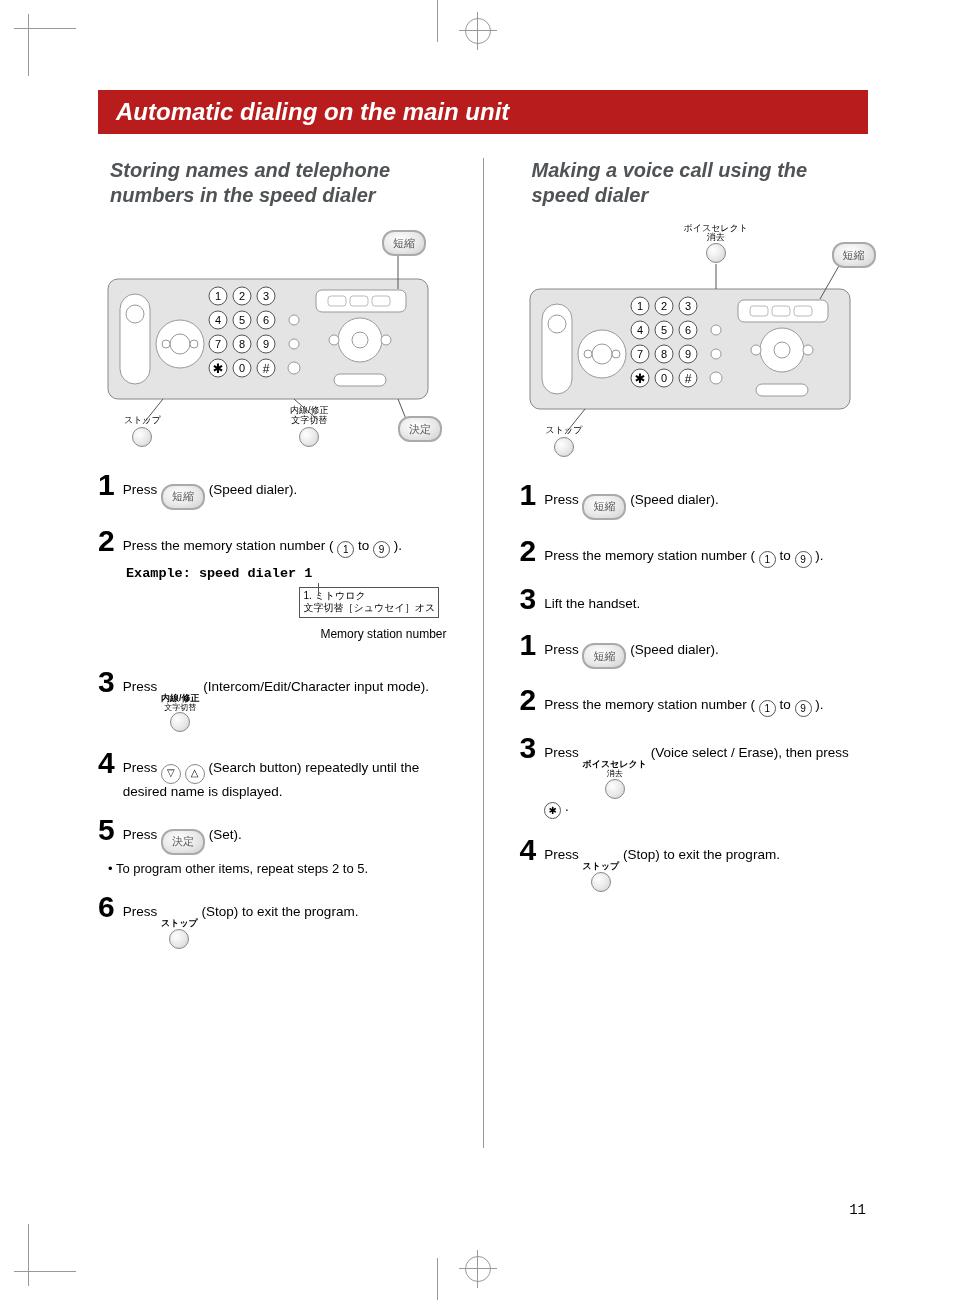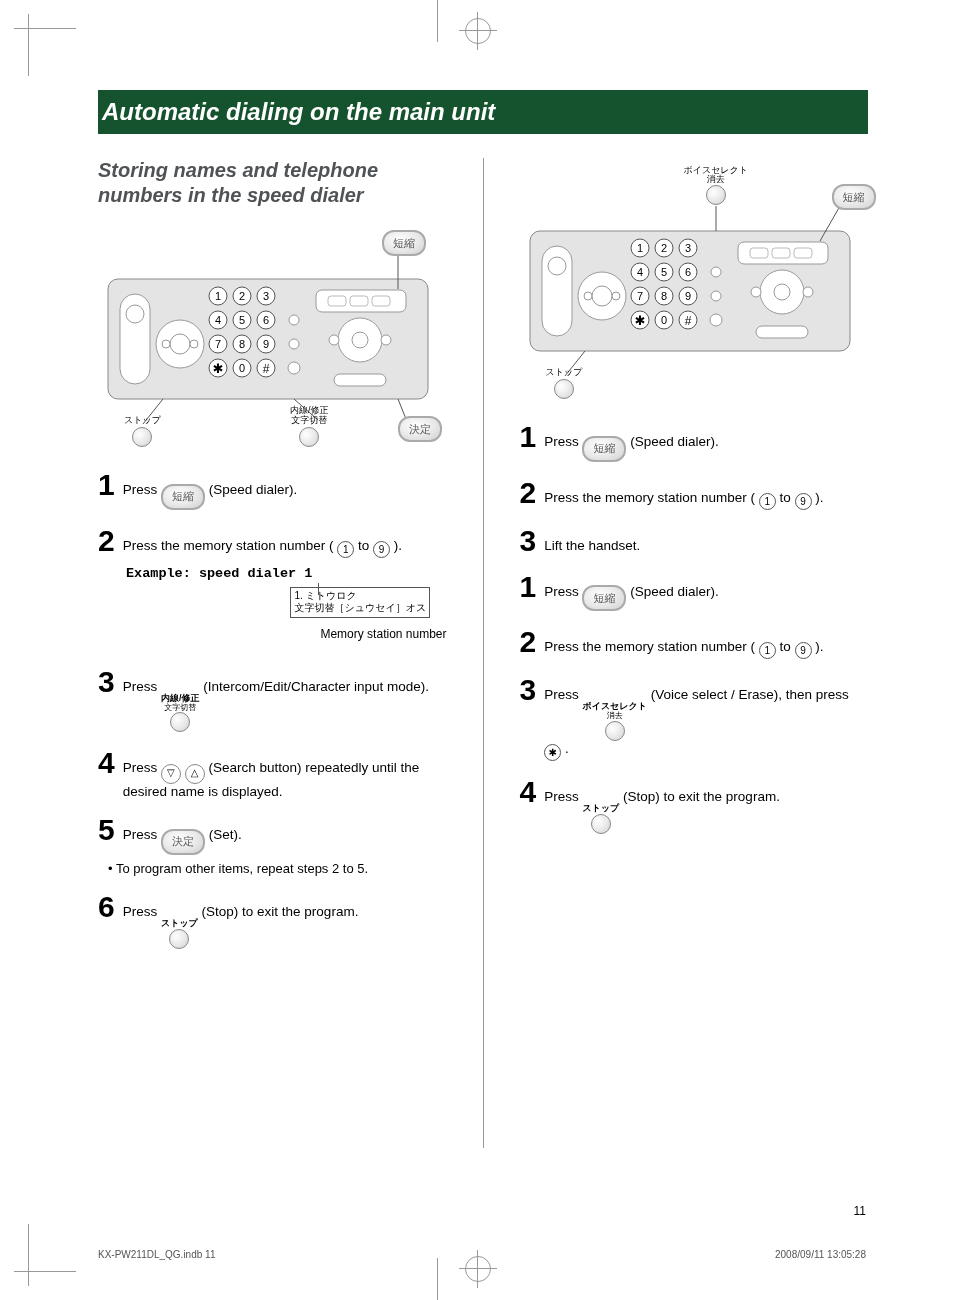--- a/index.html
+++ b/index.html
@@ -38,25 +38,25 @@
   .crop-bot-center-reg .cv { position:absolute; left:12px; top:-6px; width:1px; height:38px; background:#999;}
   .crop-bot-center-reg .ch { position:absolute; top:12px; left:-6px; width:38px; height:1px; background:#999;}
 
   .content {
     position:absolute;
     left:98px;
     top:90px;
     width:770px;
   }
   .bar {
-    background:#14532d;
+    background:#b91c1c;
     color:#fff;
     font-weight:bold;
     font-size:24px;
-    padding:8px 4px;
+    padding:8px 18px;
     font-style: italic;
   }
   .columns {
     display:flex;
     gap:36px;
     margin-top:18px;
   }
   .col {
     flex:1;
     min-width: 0;
@@ -64,21 +64,21 @@
   .sep {
     width:1px;
     background:#999;
     height:990px;
     margin-top:6px;
   }
   h2 {
     font-size:20px;
     font-style: italic;
     font-weight: bold;
-    margin:6px 0 16px 0;
+    margin:6px 0 16px 12px;
     line-height:1.25;
     color:#4f5355;
   }
   .intro { font-size:13.5px; line-height:1.4; }
   .keycap {
     display:inline-flex;
     align-items:center;
     justify-content:center;
     width:18px; height:18px;
     border:1px solid #555;
@@ -141,21 +141,21 @@
     position:absolute;
     border:1px solid #555;
     background:#fff;
     font-size:10px;
     padding:2px 4px;
     line-height:1.25;
     white-space:nowrap;
   }
   .caption-small { font-size:12px; text-align:center; }
   .example { font-weight:bold; font-size:13.5px; margin-left:28px; margin-top:8px;font-family:Liberation Mono, monospace;}
-  .pagefoot { position:absolute; right:88px; bottom:82px; font-size:12px;}
+  .pagefoot { position:absolute; right:88px; bottom:82px; font-size:14px;font-family:Liberation Mono, monospace;}
   .printfoot {
     position:absolute;
     bottom:40px;
     left:98px;
     right:88px;
     display:flex;
     justify-content:space-between;
     font-size:10px;
     color:#555;
   }
@@ -290,21 +290,21 @@
             <span>Press the memory station number (</span>
             <span class="keycap big">1</span>
             <span> to </span>
             <span class="keycap big">9</span>
             <span>).</span>
           </div>
         </div>
         <div class="example">Example: speed dialer 1</div>
 
         <div style="position:relative; height:70px;">
-          <div class="lcd" style="right:17px; top:6px; width:130px;">
+          <div class="lcd" style="right:8px; top:6px; width:130px;">
             <span>1. ミトウロク</span><br>
             <span>文字切替［シュウセイ］オス</span>
           </div>
           <div style="position:absolute; left:220px; top:2px; width:1px; height:12px; background:#555;"></div>
           <div class="caption-small" style="position:absolute; right:0; top:46px;">Memory station number</div>
         </div>
 
         <div class="step">
           <div class="num">3</div>
           <div class="txt">
@@ -347,20 +347,21 @@
               <span class="round-btn-sm"></span>
             </span>
             <span> (Stop) to exit the program.</span>
           </div>
         </div>
       </div>
 
       <div class="sep"></div>
 
       <div class="col">
+        <h2>Making a voice call using the speed dialer</h2>
 
         <div class="device-area" style="height:240px;">
           <svg width="360" height="240" viewBox="0 0 360 240">
             <rect x="10" y="65" width="320" height="120" rx="10" fill="#e4e4e4" stroke="#888"></rect>
             <rect x="22" y="80" width="30" height="90" rx="15" fill="#fff" stroke="#999"></rect>
             <circle cx="37" cy="100" r="9" fill="none" stroke="#999"></circle>
             <circle cx="82" cy="130" r="24" fill="#fff" stroke="#999"></circle>
             <circle cx="82" cy="130" r="10" fill="none" stroke="#999"></circle>
             <circle cx="68" cy="130" r="4" fill="#fff" stroke="#999"></circle>
             <circle cx="96" cy="130" r="4" fill="#fff" stroke="#999"></circle>
@@ -484,17 +485,13 @@
               <span class="round-btn-sm"></span>
             </span>
             <span> (Stop) to exit the program.</span>
           </div>
         </div>
       </div>
     </div>
   </div>
 
   <div class="pagefoot">11</div>
-  <div class="printfoot">
-    <span>KX-PW211DL_QG.indb   11</span>
-    <span>2008/09/11   13:05:28</span>
-  </div>
 </div>
 
 </body></html>

